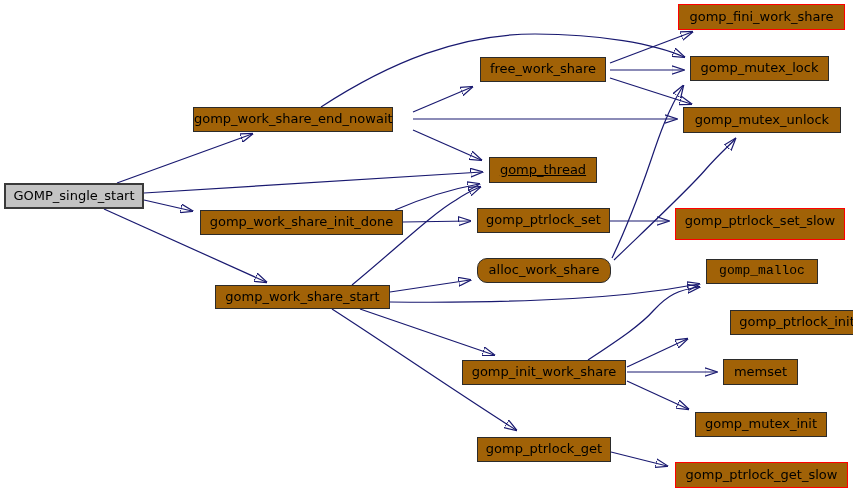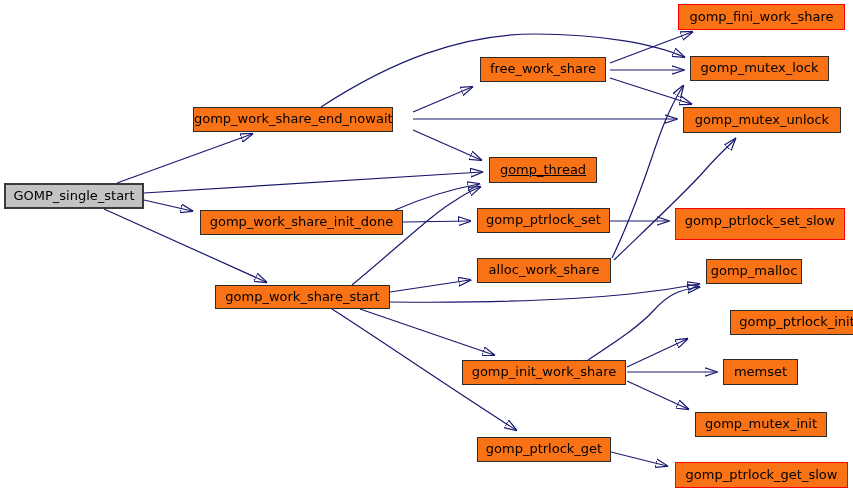--- a/index.html
+++ b/index.html
@@ -7,21 +7,21 @@
     --currentfill:#c3c3c3; --text:#000000;
   }
   html,body{margin:0;padding:0;background:var(--bg);}
   #canvas{
     position:relative;width:853px;height:493px;background:var(--bg);
     font-family:"DejaVu Sans","Liberation Sans",sans-serif;overflow:hidden;
   }
   #edges{position:absolute;left:0;top:0;width:853px;height:493px;}
   #edges path{fill:none;stroke:var(--edge);stroke-width:1.2px;}
   .node{
-    position:absolute;box-sizing:border-box;background:#f97316;
+    position:absolute;box-sizing:border-box;background:#a16207;
     border:1.5px solid var(--border);color:var(--text);
     font-size:13px;text-align:center;white-space:nowrap;cursor:pointer;
   }
   .node.red{border:1.5px solid var(--red);}
   .node.current{background:var(--currentfill);border:2px solid #3a3a3a;cursor:default;}
 </style>
 </head>
 <body>
 
 <div id="canvas">
@@ -62,22 +62,22 @@
       <div class="node current" style="left: 4px; top: 183px; width: 140px; height: 26px; line-height: 22px;">GOMP_single_start</div>
       <div class="node normal" style="left: 193px; top: 107px; width: 200px; height: 25px; line-height: 22px;">gomp_work_share_end_nowait</div>
       <div class="node normal" style="left: 480px; top: 57px; width: 126px; height: 25px; line-height: 22px;">free_work_share</div>
       <div class="node red" style="left: 678px; top: 4px; width: 167px; height: 26px; line-height: 23px;">gomp_fini_work_share</div>
       <div class="node normal" style="left: 690px; top: 56px; width: 139px; height: 25px; line-height: 22px;">gomp_mutex_lock</div>
       <div class="node normal" style="left: 683px; top: 107px; width: 158px; height: 26px; line-height: 23px;">gomp_mutex_unlock</div>
       <div class="node normal" style="left: 489px; top: 157px; width: 108px; height: 26px; line-height: 23px; text-decoration: underline;">gomp_thread</div>
       <div class="node normal" style="left: 200px; top: 210px; width: 203px; height: 25px; line-height: 22px;">gomp_work_share_init_done</div>
       <div class="node normal" style="left: 477px; top: 208px; width: 133px; height: 25px; line-height: 22px;">gomp_ptrlock_set</div>
       <div class="node red" style="left: 675px; top: 208px; width: 170px; height: 32px; line-height: 23px;">gomp_ptrlock_set_slow</div>
-      <div class="node normal" style="left: 477px; top: 258px; width: 134px; height: 25px; line-height: 22px;">alloc_work_share</div>
-      <div class="node normal" style="left: 706px; top: 259px; width: 96px; height: 25px; line-height: 22px;">gomp_malloc</div>
+      <div class="node normal" style="left: 477px; top: 258px; width: 134px; height: 25px; line-height: 22px; border-radius: 10px;">alloc_work_share</div>
+      <div class="node normal" style="left: 706px; top: 259px; width: 112px; height: 25px; line-height: 22px; font-family: Liberation Mono, monospace;">gomp_malloc</div>
       <div class="node normal" style="left: 215px; top: 285px; width: 175px; height: 24px; line-height: 21px;">gomp_work_share_start</div>
       <div class="node normal" style="left: 694px; top: 310px; width: 134px; height: 25px; line-height: 22px; margin-left: 36px;">gomp_ptrlock_init</div>
       <div class="node normal" style="left: 462px; top: 360px; width: 164px; height: 25px; line-height: 22px;">gomp_init_work_share</div>
       <div class="node normal" style="left: 723px; top: 359px; width: 75px; height: 26px; line-height: 23px;">memset</div>
       <div class="node normal" style="left: 695px; top: 412px; width: 132px; height: 25px; line-height: 22px;">gomp_mutex_init</div>
       <div class="node normal" style="left: 477px; top: 437px; width: 134px; height: 25px; line-height: 22px;">gomp_ptrlock_get</div>
       <div class="node red" style="left: 675px; top: 462px; width: 173px; height: 26px; line-height: 23px;">gomp_ptrlock_get_slow</div>
     </div>
 </div>
 

